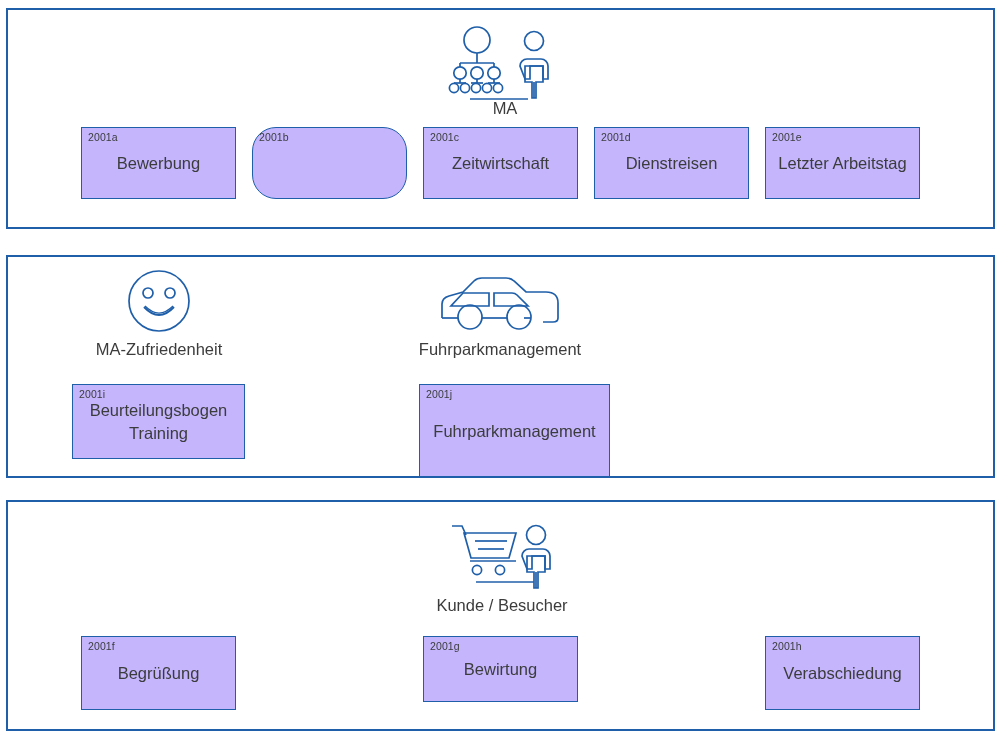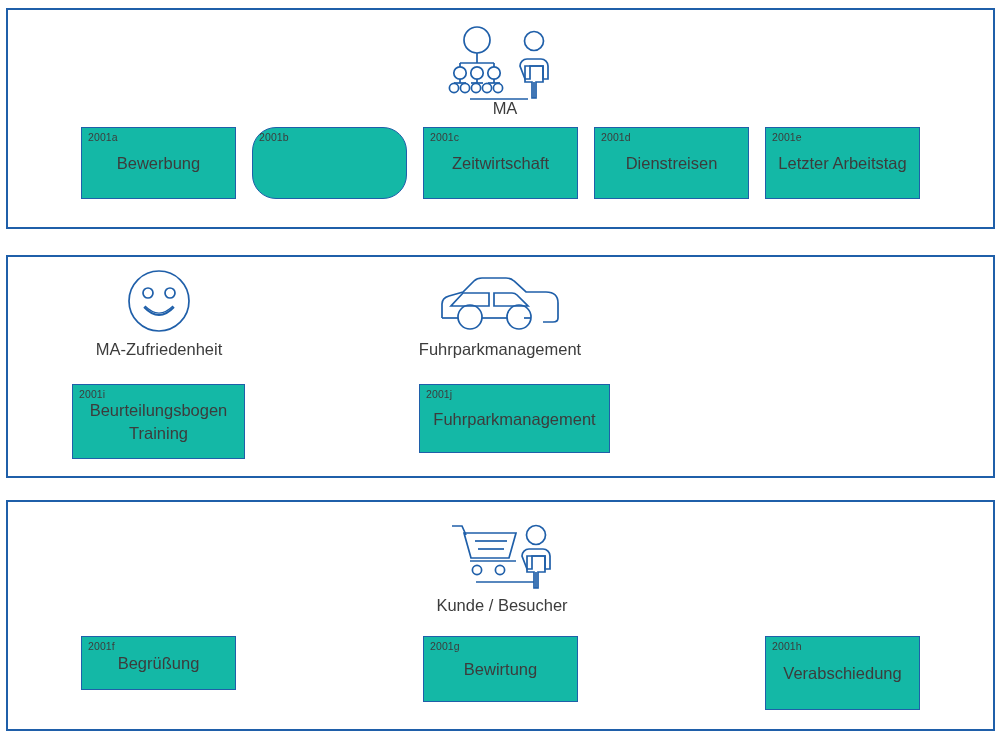--- a/index.html
+++ b/index.html
@@ -26,21 +26,21 @@
     position: absolute;
     box-sizing: border-box;
     border: 2px solid #1F5FA9;
     background: #ffffff;
   }
   
   .pbox {
     position: absolute;
     box-sizing: border-box;
     border: 1.6px solid #1F5FA9;
-    background: #14b8a6;
+    background: #c4b5fd;
   }
   .pbox .pid {
     position: absolute;
     left: 6px;
     top: 3px;
     font-size: 10.5px;
     line-height: 12px;
     color: #3c3c3c;
     letter-spacing: 0.1px;
     white-space: nowrap;
@@ -161,21 +161,21 @@
       <path d="M57 21 h18 q3 0 5 2 l11 11 h-34 z"></path>
     </svg>
   </div>
   <div class="icon-caption" style="left:500px; top:339px;">Fuhrparkmanagement</div>
 
   <div class="pbox" style="left:72px; top:384px; width:173px; height:75px;">
     <span class="pid">2001i</span>
     <span class="plabel">Beurteilungsbogen
 Training</span>
   </div>
-  <div class="pbox" style="left:419px; top:384px; width:191px; height:69px;">
+  <div class="pbox" style="left:419px; top:384px; width:191px; height:93px;">
     <span class="pid">2001j</span>
     <span class="plabel">Fuhrparkmanagement</span>
   </div>
 
   <div class="panel" style="left:6px; top:500px; width:989px; height:231px;"></div>
 
   <div class="iconwrap" style="left:450px; top:523px; width:110px; height:70px;">
     <svg width="110" height="70" viewBox="0 0 110 70" fill="none" stroke="#1F5FA9" stroke-width="1.7">
 
       <path d="M2 3 h10 l4 9"></path>
@@ -193,21 +193,21 @@
       <line x1="26" y1="59" x2="84" y2="59"></line>
 
       <circle cx="86" cy="12" r="9.5"></circle>
       <path d="M72 33 a7 7 0 0 1 7 -7 h14 a7 7 0 0 1 7 7 v13 h-5 v-13 h-13 v13 h-5 z"></path>
       <path d="M77 33 h18 v16 h-7 v16 h-4 v-16 h-7 z"></path>
       <line x1="86" y1="49" x2="86" y2="65"></line>
     </svg>
   </div>
   <div class="icon-caption" style="left:502px; top:595px;">Kunde / Besucher</div>
 
-  <div class="pbox" style="left:81px; top:636px; width:155px; height:54px;">
+  <div class="pbox" style="left:81px; top:636px; width:155px; height:74px;">
     <span class="pid">2001f</span>
     <span class="plabel">Begrüßung</span>
   </div>
   <div class="pbox" style="left:423px; top:636px; width:155px; height:66px;">
     <span class="pid">2001g</span>
     <span class="plabel">Bewirtung</span>
   </div>
   <div class="pbox" style="left:765px; top:636px; width:155px; height:74px;">
     <span class="pid">2001h</span>
     <span class="plabel">Verabschiedung</span>

